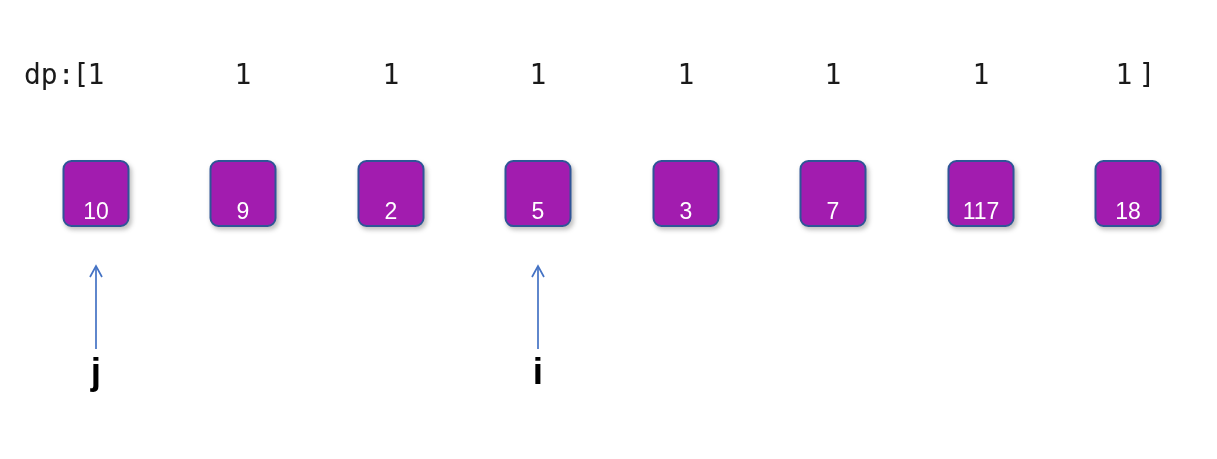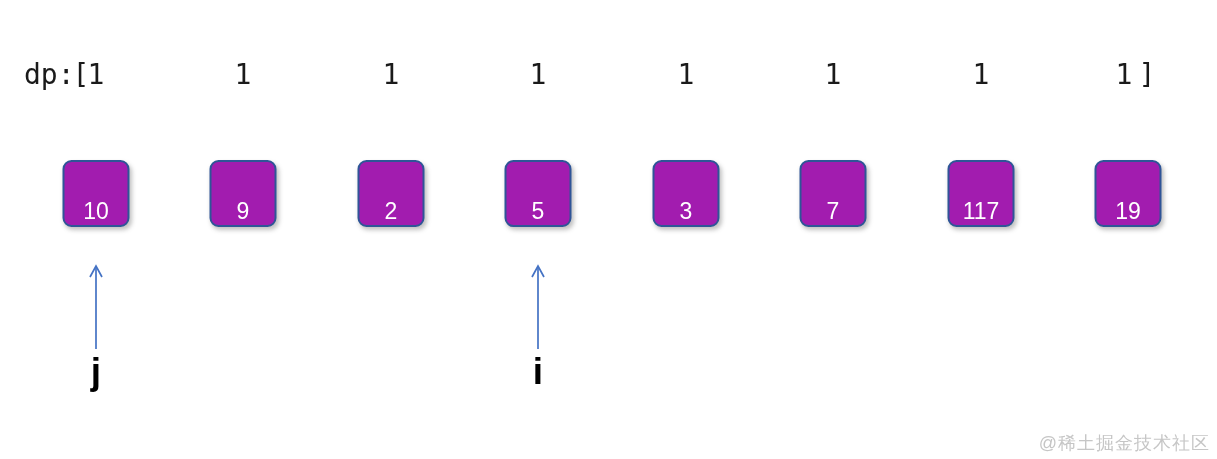--- a/index.html
+++ b/index.html
@@ -128,32 +128,31 @@
     <div class="box c4">
         <span>3</span>
       </div>
     <div class="box c5">
         <span>7</span>
       </div>
     <div class="box c6">
         <span>117</span>
       </div>
     <div class="box c7">
-        <span>19</span>
+        <span>18</span>
       </div>
   </div>
 
   <svg class="arrow c0" width="22" height="90" viewBox="0 0 22 90">
     <line x1="11" y1="5" x2="11" y2="87" stroke-width="1.7" fill="none" stroke="#4472C4"></line>
     <polyline points="5,15 11,4 17,15" stroke-width="1.7" fill="none" stroke="#4472C4"></polyline>
   </svg>
 
   <svg class="arrow c3" width="22" height="90" viewBox="0 0 22 90">
     <line x1="11" y1="5" x2="11" y2="87" stroke-width="1.7" fill="none" stroke="#4472C4"></line>
     <polyline points="5,15 11,4 17,15" stroke-width="1.7" fill="none" stroke="#4472C4"></polyline>
   </svg>
 
   <div class="ptr-label c0">j</div>
   <div class="ptr-label c3">i</div>
 
-  <div class="watermark">@稀土掘金技术社区</div>
 
 </div>
 
 </body></html>

